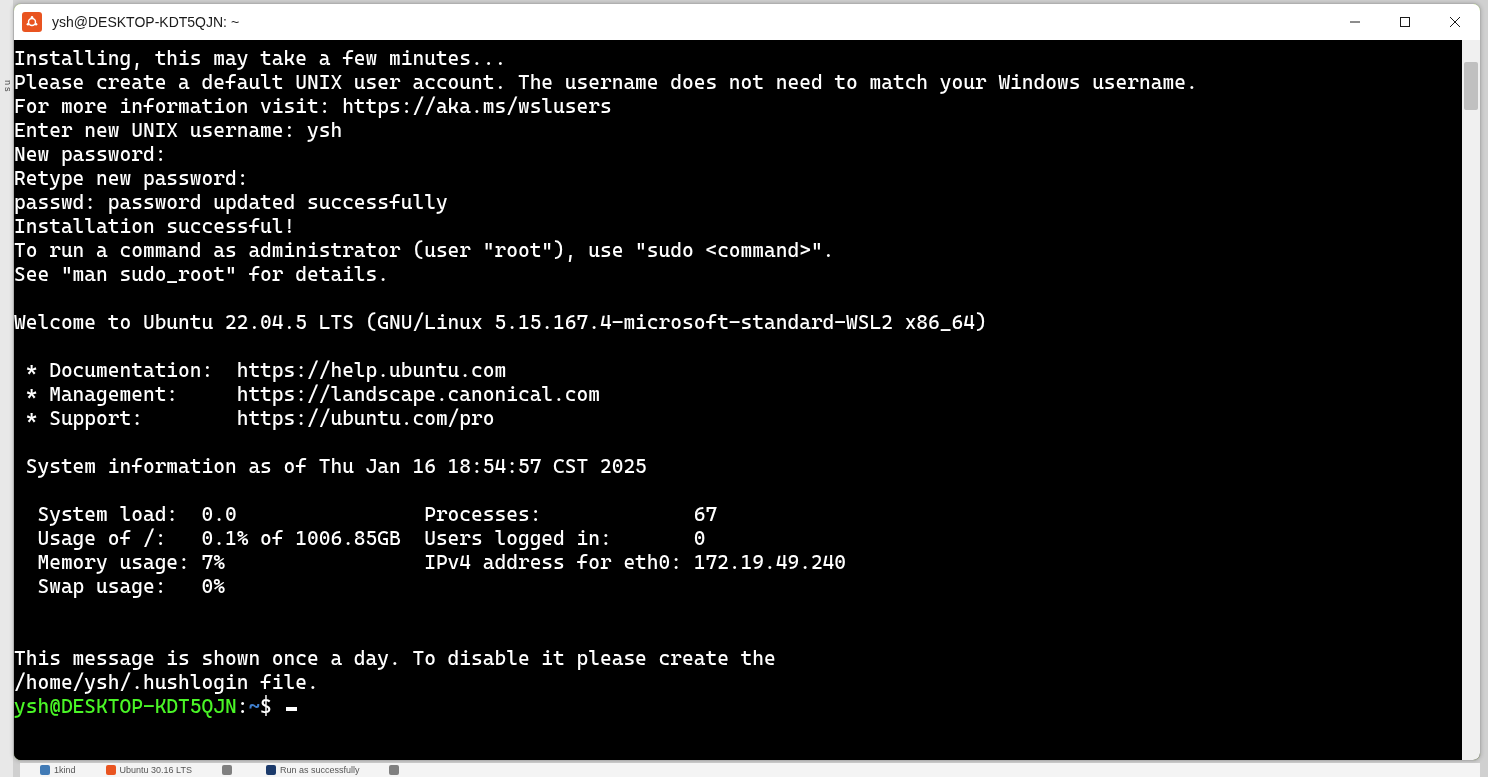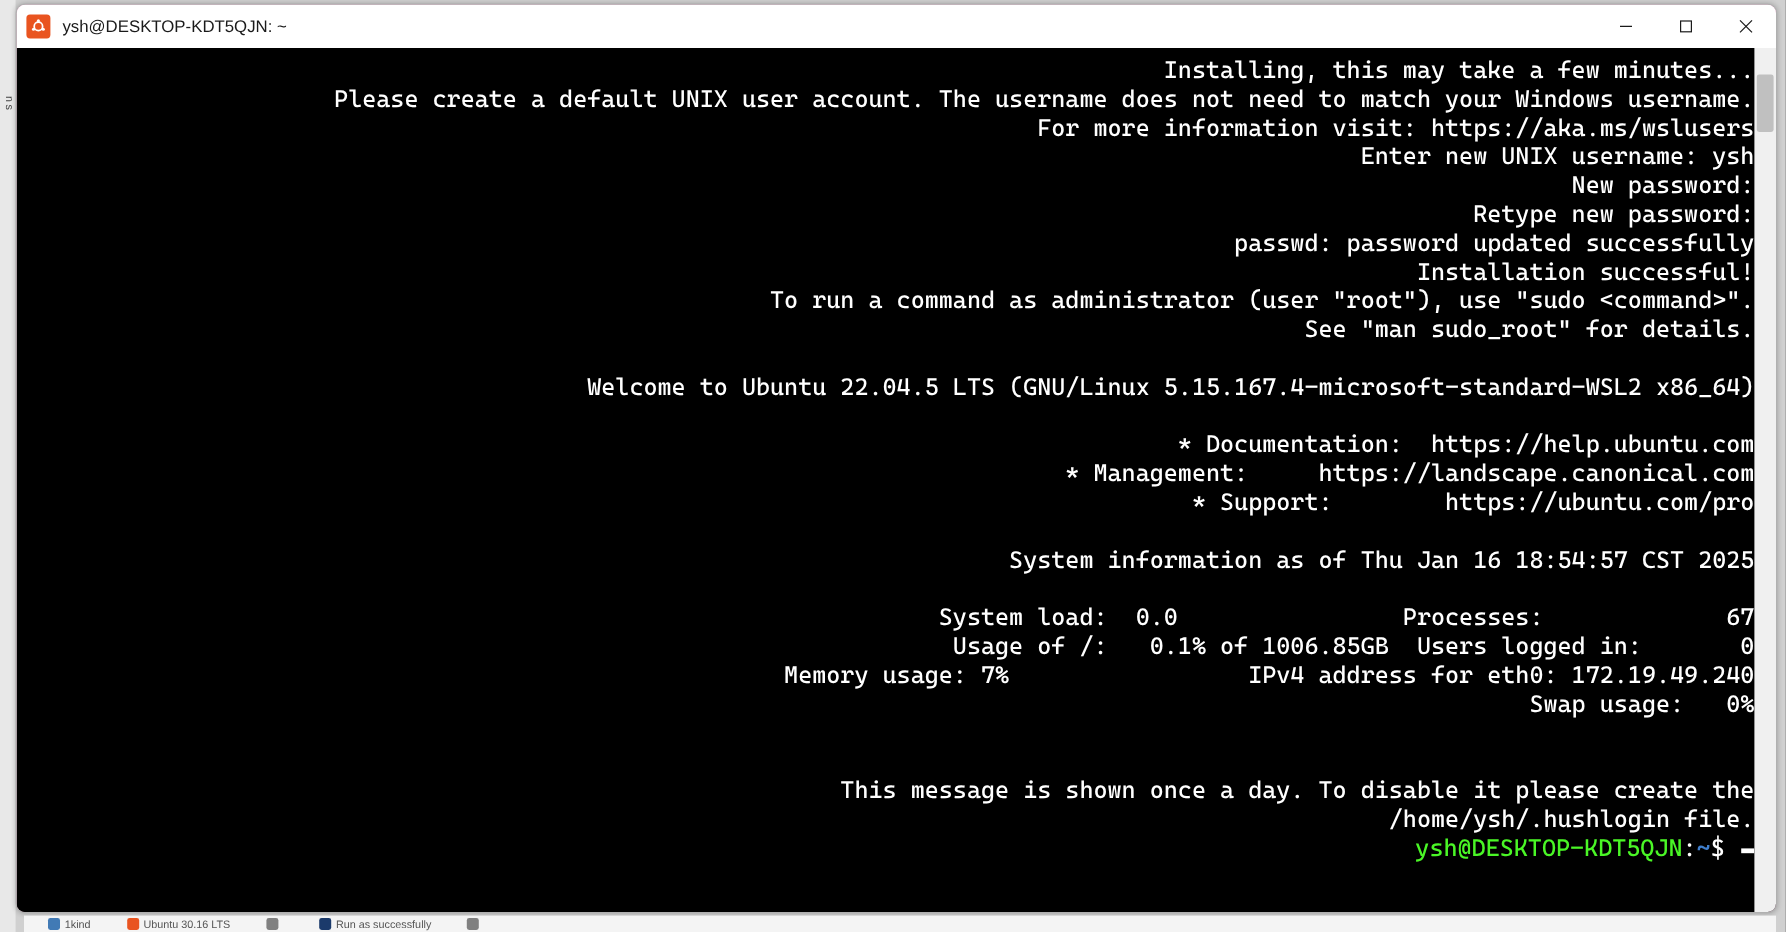--- a/index.html
+++ b/index.html
@@ -7,21 +7,21 @@
 
   
   .edge { position:absolute; left:0; top:0; width:13px; height:100%; background:#e8e8e8; color:#444; font-size:9px; writing-mode:vertical-rl; text-orientation:mixed; padding-top:80px; letter-spacing:2px;}
   
   .window {
     position: absolute;
     left: 13px;
     top: 3px;
     width: 1468px;
     height: 758px;
-    background: #f9a8d4;
+    background: #bef264;
     border: 1px solid #b0b0b0;
     border-radius: 8px;
     overflow: hidden;
     display: flex;
     flex-direction: column;
     box-shadow: 0 0 4px rgba(0,0,0,0.2);
   }
 
   .titlebar {
     height: 36px;
@@ -38,33 +38,33 @@
     border-radius: 3px;
     margin-right: 10px;
     display:flex;align-items:center;justify-content:center;
   }
   .app-icon svg{width:14px;height:14px;}
   .title-text { font-size: 14px; color: #1a1a1a; flex:1;}
   .win-controls { display:flex; height:100%; }
   .win-btn { width:50px; display:flex; align-items:center; justify-content:center; color:#1a1a1a;}
   .win-btn svg{ width:12px; height:12px; stroke:currentColor;}
 
-  .term-wrap{ flex:1; display:flex; background:#000;text-align:right; }
+  .term-wrap{ flex:1; display:flex; background:#000; }
   .terminal {
     flex:1;
     background: #000000;
     color: #ffffff;
     font-family: "Cascadia Mono", "Consolas", "Noto Sans Mono CJK", monospace;
     font-size: 20px;
     line-height: 24px;
     padding: 6px 0 0 0;
     white-space: pre;
     overflow: hidden;
   }
-  .prompt-user{ color:#4af626;margin-left:42px; }
+  .prompt-user{ color:#4af626; }
   .prompt-path{ color:#3f7ecc; }
   .cursor { display:inline-block; width:11px; height:4px; background:#ffffff; vertical-align:baseline; margin-left:2px; margin-bottom:2px;}
   
   .scrollbar{ width:18px; background:#f0f0f0; position:relative;}
   .scrollthumb{ position:absolute; top:22px; left:2px; width:14px; height:48px; background:#c0c0c0; border-radius:2px;}
 
   
   .taskbar{
     position:absolute; left:20px; bottom:0; height:14px; width:1460px;
     display:flex; align-items:center; gap:30px; font-size:9px; color:#555;

